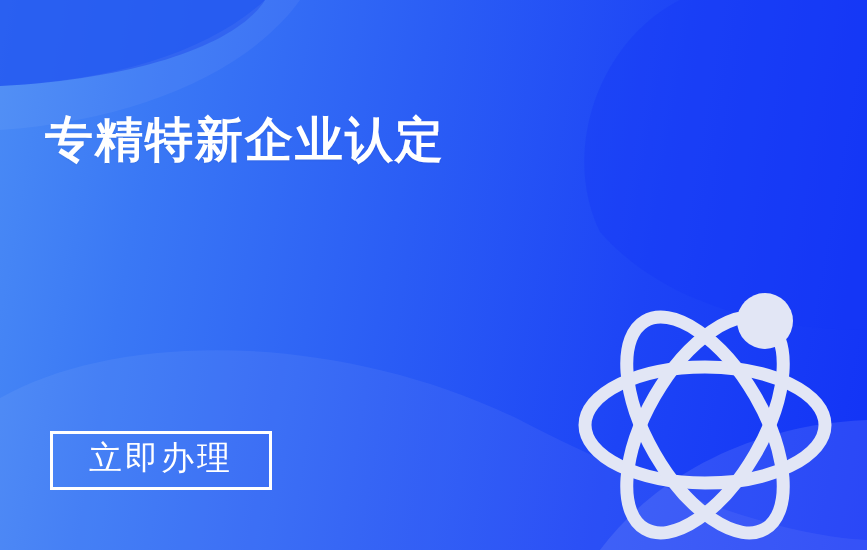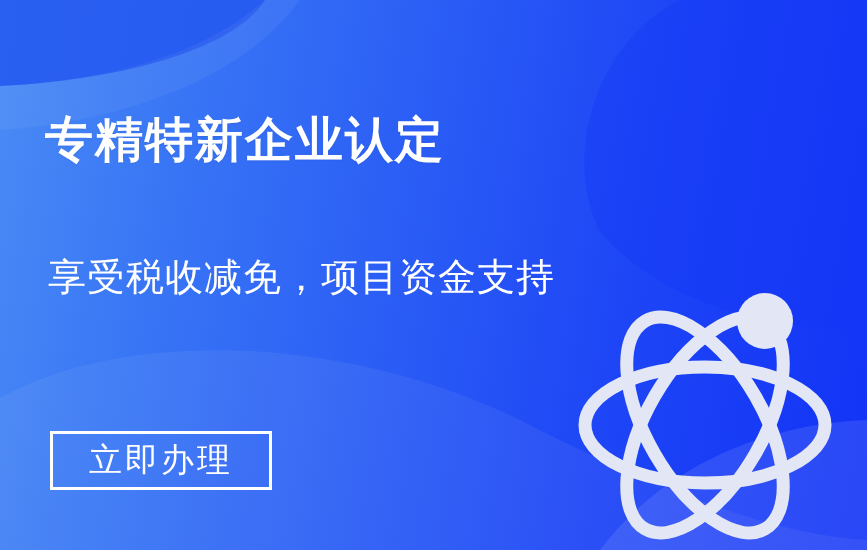--- a/index.html
+++ b/index.html
@@ -74,21 +74,21 @@
     cursor: pointer;
     padding: 0;
   }
   .cta-label {
     color: #ffffff;
     font-size: 33px;
     font-weight: 400;
     letter-spacing: 3px;
     line-height: 1;
     white-space: nowrap;
-    font-family: Liberation Serif, serif;
+    font-family: Liberation Mono, monospace;
     text-align: center;
   }
 
   .atom-wrap {
     position: absolute;
     left: 575px;
     top: 285px;
     width: 260px;
     height: 255px;
   }
@@ -108,21 +108,20 @@
 
     <path d="M867,420 C760,424 660,470 600,550 L867,550 Z" fill="#ffffff" opacity="0.10"></path>
 
     <path d="M0,86 C120,80 210,50 265,0 L300,0 C250,70 140,120 0,130 Z" fill="#ffffff" opacity="0.05"></path>
   </svg>
 
   <div class="content">
 
     <h1 class="headline">专精特新企业认定</h1>
 
-    <p class="subtitle">享受税收减免，项目资金支持</p>
 
     <button class="cta-button">
       <span class="cta-label">立即办理</span>
     </button>
 
     <div class="atom-wrap">
       <svg viewBox="0 0 260 255" width="260" height="255">
         <g fill="none" stroke="#e2e6f5" stroke-width="13" stroke-linecap="round">
 
           <ellipse cx="130" cy="140" rx="120" ry="58"></ellipse>

